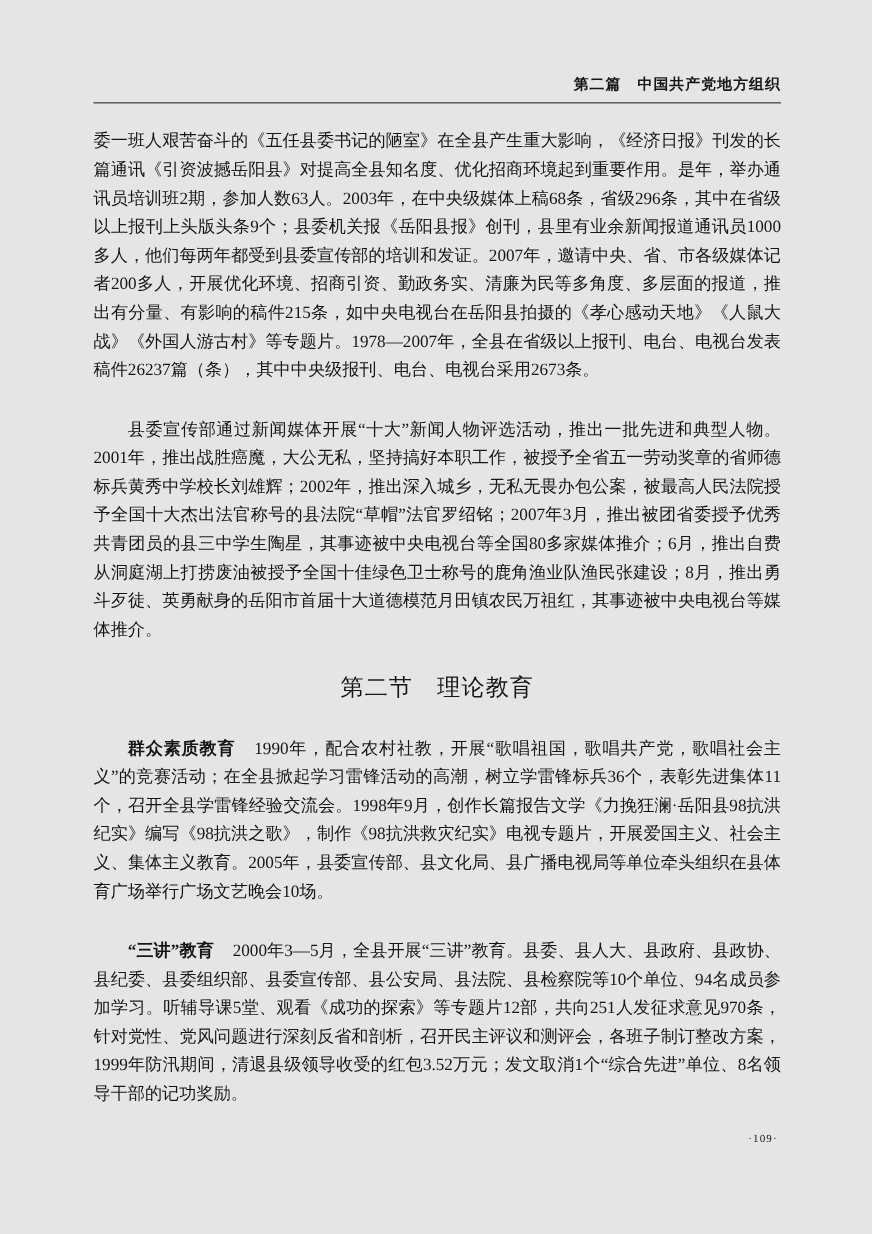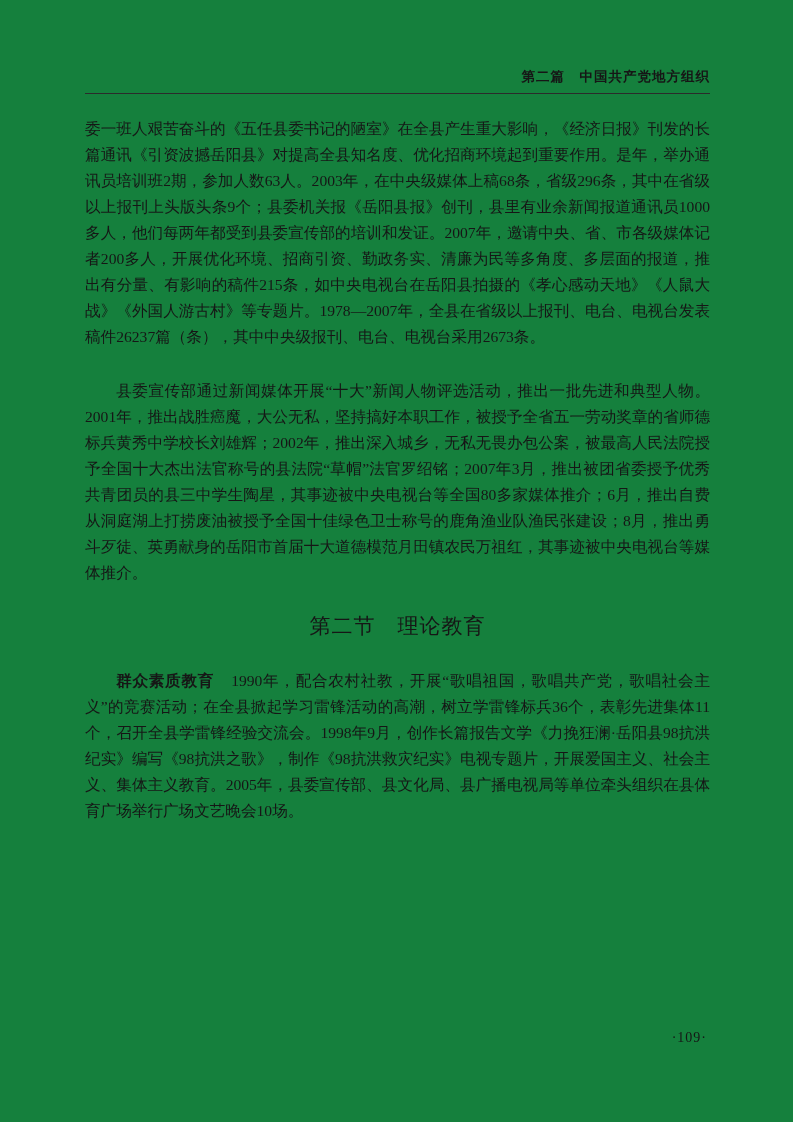--- a/index.html
+++ b/index.html
@@ -8,21 +8,21 @@
     background: #ffffff;
     color: #161616;
     font-family: "Liberation Serif", "DejaVu Serif", serif;
   }
   .page {
     position: relative;
     width: 793px; height: 1122px;
     box-sizing: border-box;
     padding: 68px 83px 0 85px;
     overflow: hidden;
-    background: #15803d;
+    background: #e5e5e5;
   }
   .running-header {
     text-align: right;
     font-size: 13.5px;
     font-weight: bold;
     letter-spacing: 1px;
     padding-bottom: 7px;
     font-family: "Liberation Sans", "DejaVu Sans", sans-serif;
   }
   .header-rule {
@@ -46,21 +46,21 @@
     margin: 27px 0 29px 0;
   }
   .lead {
     font-weight: bold;
     margin-right: 1.1em;
   }
   .page-number {
     position: absolute;
     top: 1030px;
     right: 86px;
-    font-size: 14px;
+    font-size: 10px;
     letter-spacing: 1px;
   }
 </style>
 </head>
 <body>
 
 <div class="page">
 
   <div class="running-header">
     <span>第二篇　中国共产党地方组织</span>
@@ -72,19 +72,22 @@
     <p class="para">委一班人艰苦奋斗的《五任县委书记的陋室》在全县产生重大影响，《经济日报》刊发的长篇通讯《引资波撼岳阳县》对提高全县知名度、优化招商环境起到重要作用。是年，举办通讯员培训班2期，参加人数63人。2003年，在中央级媒体上稿68条，省级296条，其中在省级以上报刊上头版头条9个；县委机关报《岳阳县报》创刊，县里有业余新闻报道通讯员1000多人，他们每两年都受到县委宣传部的培训和发证。2007年，邀请中央、省、市各级媒体记者200多人，开展优化环境、招商引资、勤政务实、清廉为民等多角度、多层面的报道，推出有分量、有影响的稿件215条，如中央电视台在岳阳县拍摄的《孝心感动天地》《人鼠大战》《外国人游古村》等专题片。1978—2007年，全县在省级以上报刊、电台、电视台发表稿件26237篇（条），其中中央级报刊、电台、电视台采用2673条。</p>
 
     <p class="para indent">县委宣传部通过新闻媒体开展“十大”新闻人物评选活动，推出一批先进和典型人物。2001年，推出战胜癌魔，大公无私，坚持搞好本职工作，被授予全省五一劳动奖章的省师德标兵黄秀中学校长刘雄辉；2002年，推出深入城乡，无私无畏办包公案，被最高人民法院授予全国十大杰出法官称号的县法院“草帽”法官罗绍铭；2007年3月，推出被团省委授予优秀共青团员的县三中学生陶星，其事迹被中央电视台等全国80多家媒体推介；6月，推出自费从洞庭湖上打捞废油被授予全国十佳绿色卫士称号的鹿角渔业队渔民张建设；8月，推出勇斗歹徒、英勇献身的岳阳市首届十大道德模范月田镇农民万祖红，其事迹被中央电视台等媒体推介。</p>
 
     <h2 class="section-title">第二节　理论教育</h2>
 
     <p class="para indent">
       <span class="lead">群众素质教育</span><span>1990年，配合农村社教，开展“歌唱祖国，歌唱共产党，歌唱社会主义”的竞赛活动；在全县掀起学习雷锋活动的高潮，树立学雷锋标兵36个，表彰先进集体11个，召开全县学雷锋经验交流会。1998年9月，创作长篇报告文学《力挽狂澜·岳阳县98抗洪纪实》编写《98抗洪之歌》，制作《98抗洪救灾纪实》电视专题片，开展爱国主义、社会主义、集体主义教育。2005年，县委宣传部、县文化局、县广播电视局等单位牵头组织在县体育广场举行广场文艺晚会10场。</span>
     </p>
 
+    <p class="para indent">
+      <span class="lead">“三讲”教育</span><span>2000年3—5月，全县开展“三讲”教育。县委、县人大、县政府、县政协、县纪委、县委组织部、县委宣传部、县公安局、县法院、县检察院等10个单位、94名成员参加学习。听辅导课5堂、观看《成功的探索》等专题片12部，共向251人发征求意见970条，针对党性、党风问题进行深刻反省和剖析，召开民主评议和测评会，各班子制订整改方案，1999年防汛期间，清退县级领导收受的红包3.52万元；发文取消1个“综合先进”单位、8名领导干部的记功奖励。</span>
+    </p>
 
 
   </div>
 
   <div class="page-number">·109·</div>
 
 </div>
 
 </body></html>

